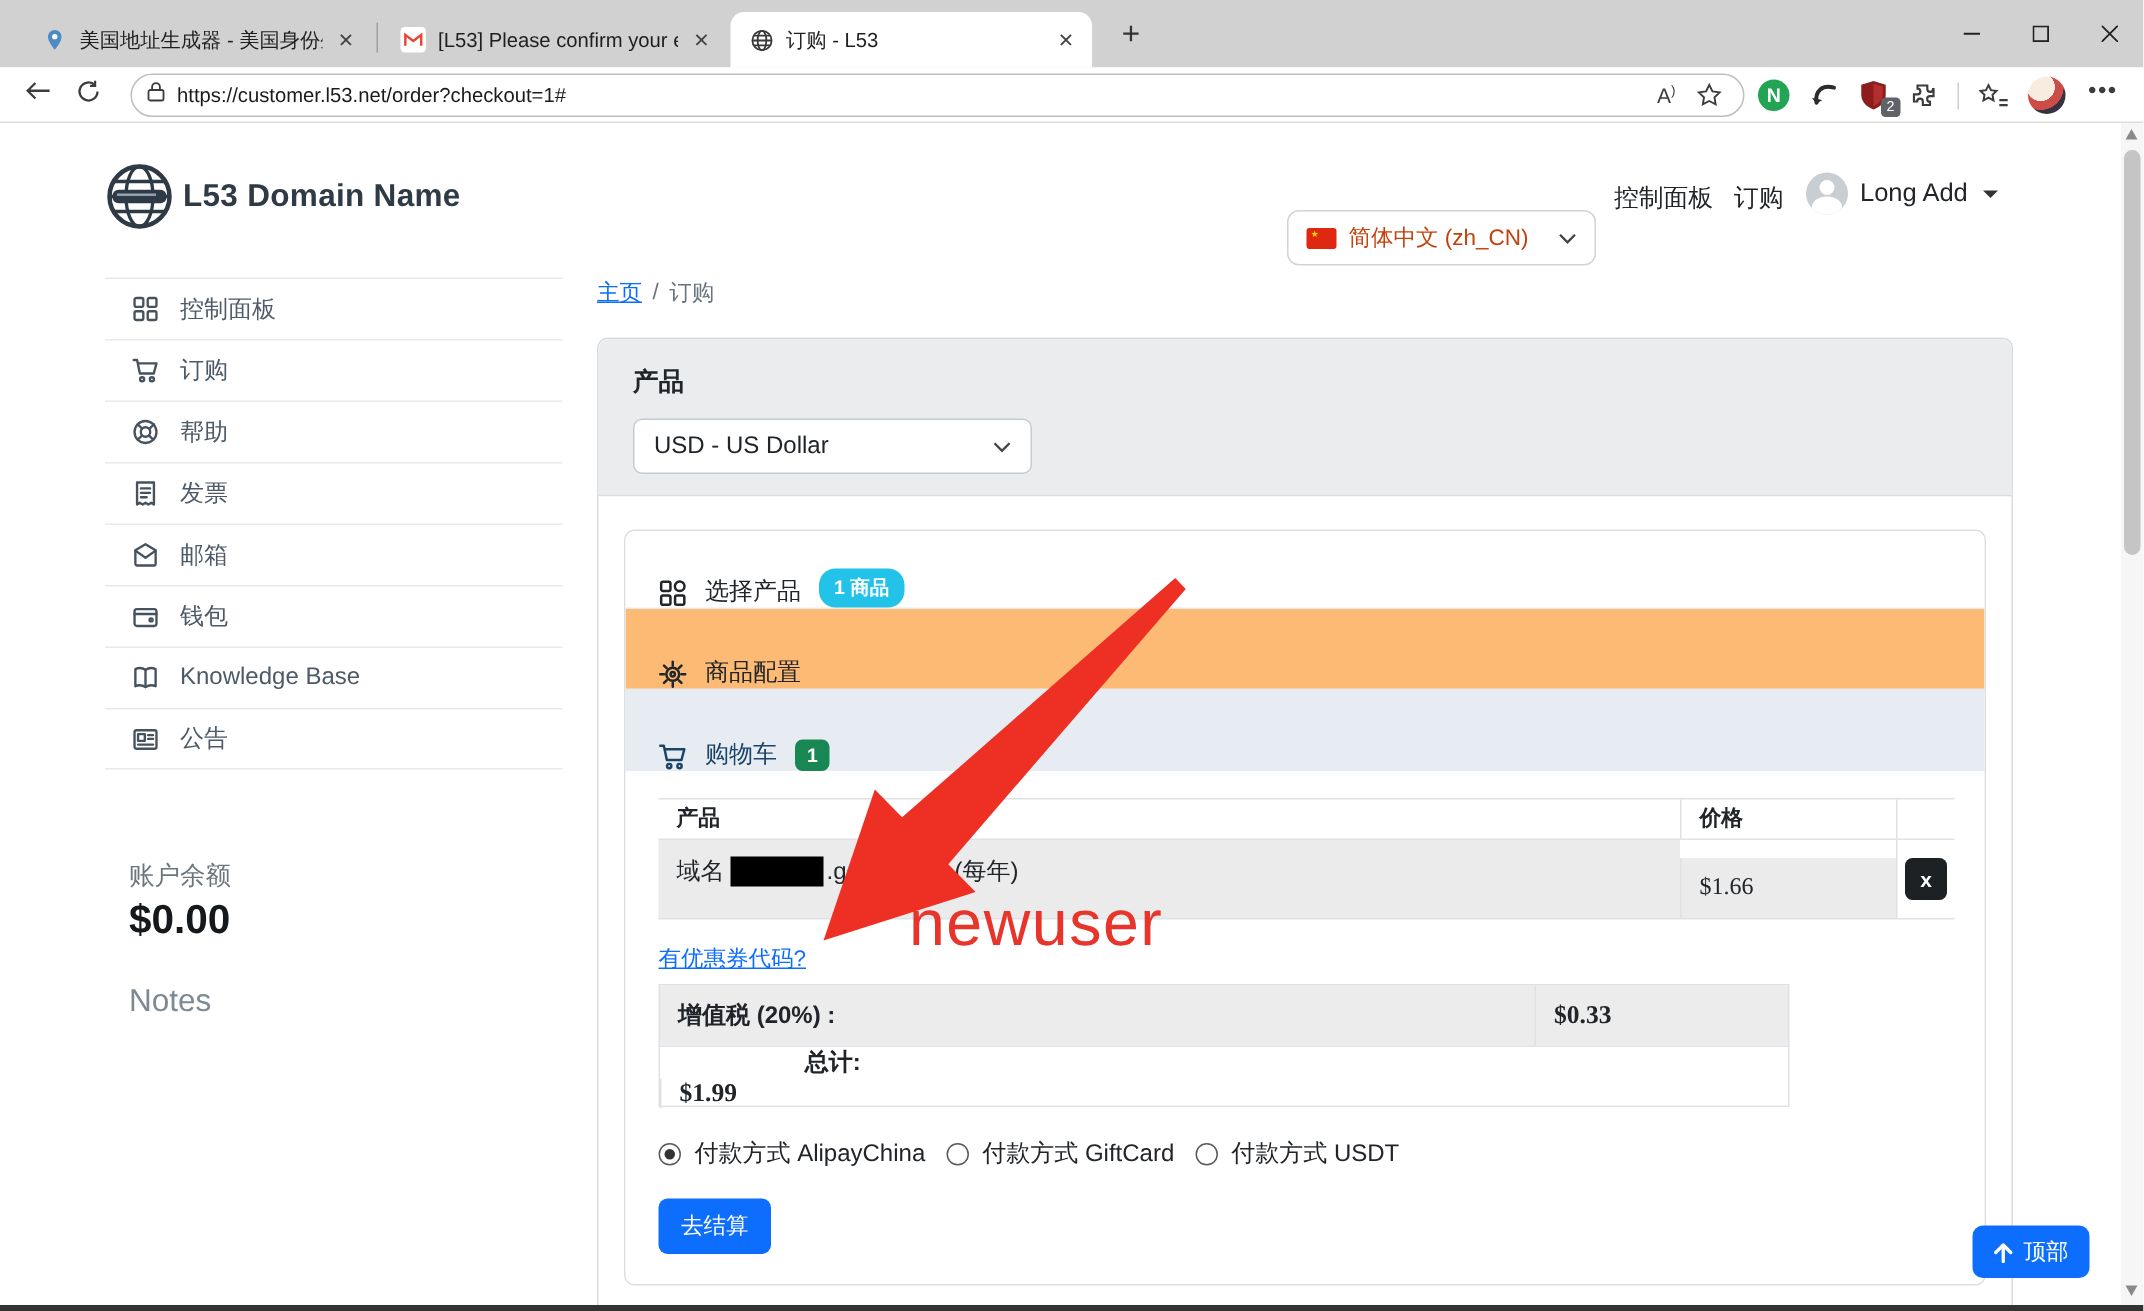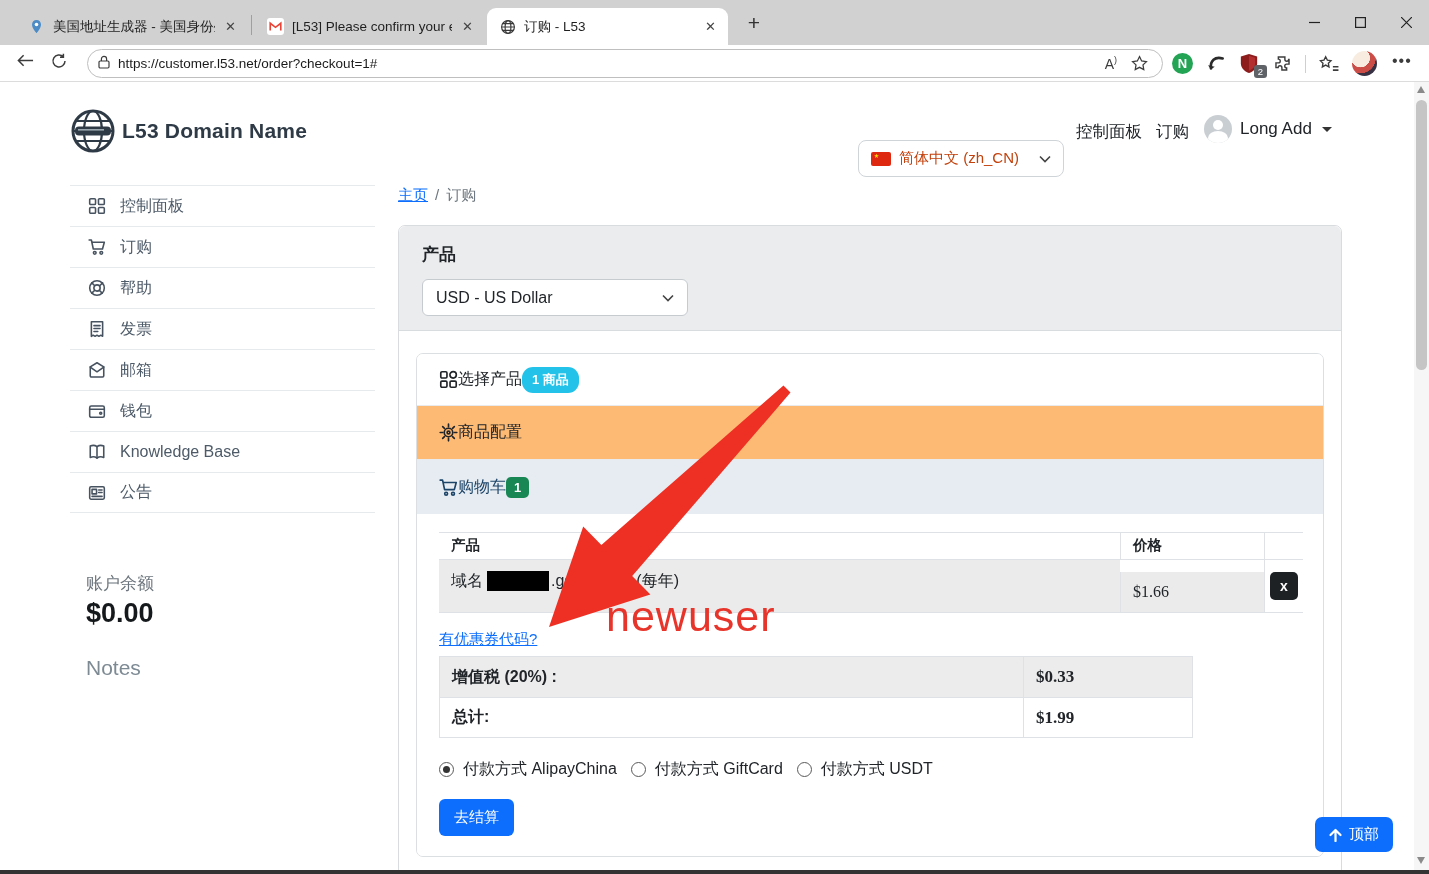--- a/index.html
+++ b/index.html
@@ -79,21 +79,21 @@
                 border:1px solid #d9dcdf; border-radius:7px; }
   .card-outer-header { height:105px; background:#ebeced; border-bottom:1px solid #d9dcdf;
                        border-radius:7px 7px 0 0; padding:17px 23px; }
   .card-outer-title { font-size:17px; font-weight:bold; }
   .currency-select { margin-top:13px; width:266px; height:37px; background:#fff; border:1px solid #c6cbd0;
                      border-radius:6px; display:flex; align-items:center; padding:0 13px; font-size:16px; }
   .currency-select svg { margin-left:auto; }
 
   
   .accordion { margin:22px 17px 0 17px; border:1px solid #dcdfe2; border-radius:7px; overflow:hidden; background:#fff; }
-  .acc-head { display:flex; align-items:center; padding:0 22px; font-size:16px; }
+  .acc-head { display:flex; align-items:flex-end; gap:12px; padding:0 22px; font-size:16px; }
   .acc-head.h1 { height:52px; background:#fff; border-bottom:1px solid #e8eaec; }
   .acc-head.h2 { height:54px; background:#fdba74; border-bottom:1px solid #e8eaec; }
   .acc-head.h3 { height:54px; background:#e6ecf1; color:#1c4468; }
   .badge-cyan { background:#23c2e8; color:#fff; font-size:13px; font-weight:bold; padding:4px 10px; border-radius:11px; }
   .badge-green { background:#198754; color:#fff; font-size:13px; font-weight:bold; padding:3px 8px; border-radius:5px; }
   .acc-body { background:#fff; padding:18px 20px 20px 22px; }
 
   
   .cart-table { width:864px; border-top:1px solid #dee2e6; }
   .ct-header { display:flex; border-bottom:1px solid #dee2e6; font-size:14.5px; font-weight:bold; }
@@ -106,21 +106,21 @@
   .ct-row .col-prod, .ct-row .col-price { background:#ebebeb; }
   .redact { display:inline-block; width:62px; height:20px; background:#000; vertical-align:middle; margin:0 2px 2px 4px; }
   .price-serif { font-family:"Liberation Serif", serif;margin-top:12px; }
   .btn-x { width:28px; height:28px; background:#1d2124; border-radius:5px; color:#fff; font-size:14px; font-weight:bold;
            display:flex; align-items:center; justify-content:center; }
 
   .coupon-link { display:inline-block; margin-top:17px; font-size:15px; color:#0d6efd; text-decoration:underline; }
 
   .totals { width:754px; margin-top:7px; border:1px solid #dee2e6; }
   .tot-row { display:flex; height:40px; align-items:center; font-weight:bold; }
-  .tot-row + .tot-row { border-top:1px solid #dee2e6; }
+  .tot-row + .tot-row { border-top:1px solid #dee2e6;flex-direction:column; }
   .tot-row.shade { background:#ececec; }
   .tot-label { width:583px; padding-left:12px; font-size:16px; }
   .tot-value { border-left:1px solid #dee2e6; padding-left:12px; font-size:17px; align-self:stretch; display:flex; align-items:center; flex:1; font-family:"Liberation Serif", serif; }
 
   .pay-radios { margin-top:21px; display:flex; align-items:center; gap:6px; font-size:16px; }
   .radio { width:15px; height:15px; border:1.6px solid #5a5a5a; border-radius:50%; position:relative; margin-right:3px; }
   .radio.checked:after { content:""; position:absolute; left:2.5px; top:2.5px; width:7px; height:7px; border-radius:50%; background:#333; }
   .pay-radios .grp { display:flex; align-items:center; gap:6px; margin-right:8px; }
 
   .btn-checkout { margin-top:19px; width:75px; height:37px; background:#0d6efd; border-radius:6px; color:#fff;

